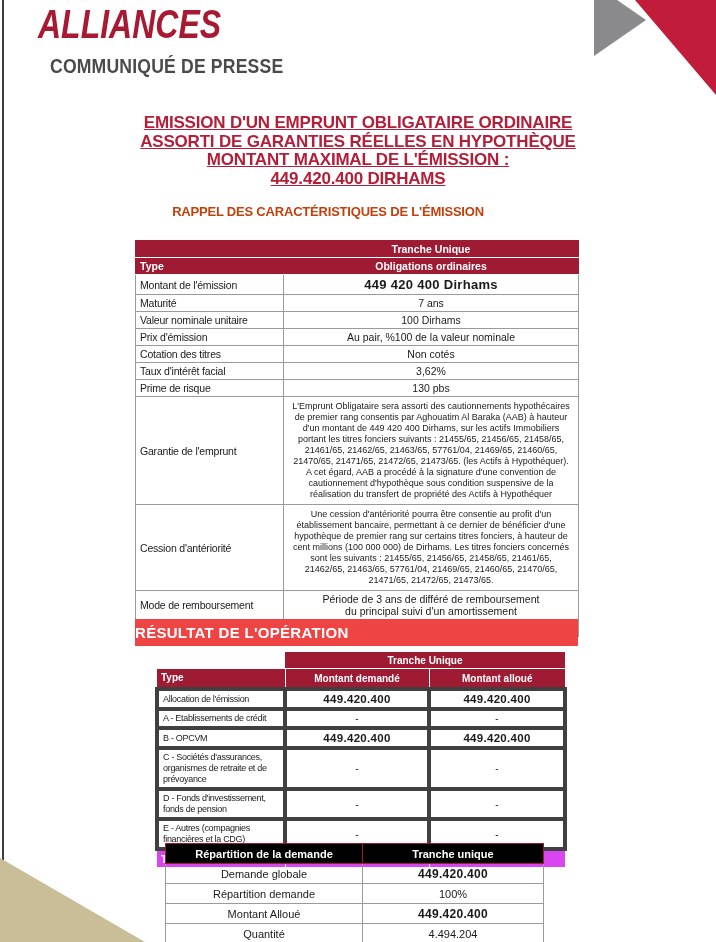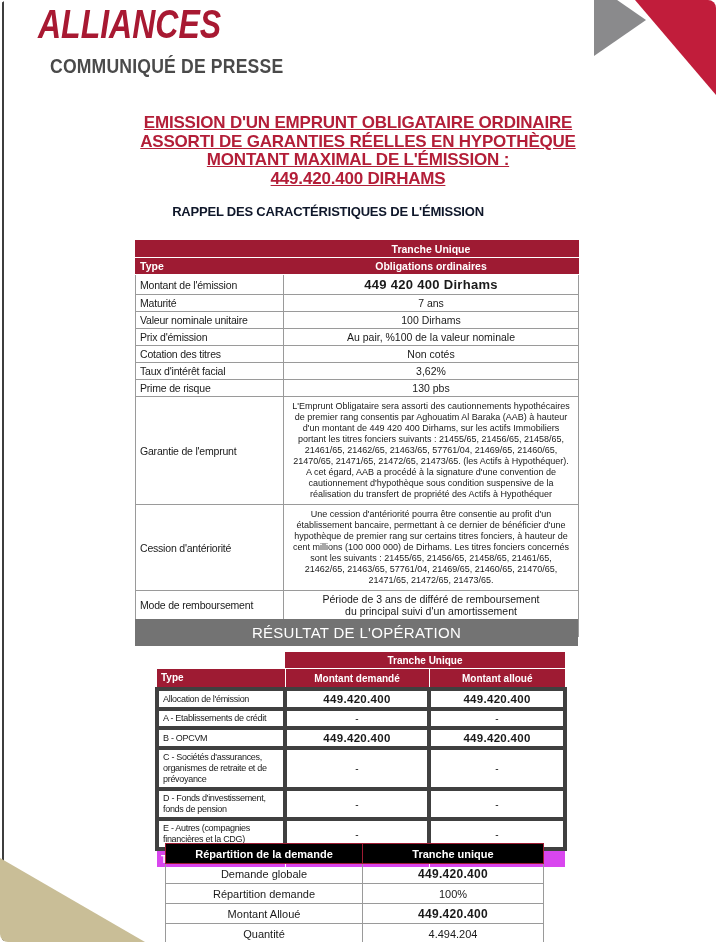--- a/index.html
+++ b/index.html
@@ -1,54 +1,54 @@
 <!DOCTYPE html>
 <html><head>
 <meta charset="utf-8">
 <style>
   html,body{margin:0;padding:0;background:#ffffff;}
   .page{
     position:relative;width:716px;height:942px;background:#ffffff;overflow:hidden;
-    font-family:"Liberation Sans", sans-serif;color:#1a1a1a;border-radius:8px;
+    font-family:"Liberation Sans", sans-serif;color:#1a1a1a;
   }
   .edge-line{position:absolute;left:2px;top:0;bottom:0;width:2px;background:#3d3d3d;}
   .corner-red{position:absolute;left:635px;top:0;width:81px;height:95px;background:#C11D3B;
     -webkit-clip-path:polygon(0 0,100% 0,100% 100%);clip-path:polygon(0 0,100% 0,100% 100%);}
   .corner-gray{position:absolute;left:594px;top:-16px;width:52px;height:72px;background:#8A8A8C;
     -webkit-clip-path:polygon(0 0,100% 50%,0 100%);clip-path:polygon(0 0,100% 50%,0 100%);}
   .corner-tan{position:absolute;left:0;top:858px;width:145px;height:84px;background:#C9BE97;
     -webkit-clip-path:polygon(0 0,100% 100%,0 100%);clip-path:polygon(0 0,100% 100%,0 100%);}
 
   .logo{position:absolute;left:38px;top:2px;font-size:40px;font-weight:800;font-style:italic;
     color:#A81932;letter-spacing:0px;transform:scaleX(0.80);transform-origin:left top;white-space:nowrap;}
   .press-label{position:absolute;left:50px;top:55px;font-size:20px;font-weight:bold;color:#4a4a4a;
     transform:scaleX(0.88);transform-origin:left top;white-space:nowrap;letter-spacing:0.2px;}
 
   .title{position:absolute;left:0;top:114px;width:716px;text-align:center;color:#B31E38;
     font-weight:bold;font-size:17px;line-height:18.5px;letter-spacing:-0.2px;text-decoration:underline;}
-  .section-heading{position:absolute;left:0;top:204px;width:656px;text-align:center;color:#0f172a;
+  .section-heading{position:absolute;left:0;top:204px;width:656px;text-align:center;color:#c2410c;
     font-weight:bold;font-size:13px;letter-spacing:-0.2px;}
 
   table{border-collapse:collapse;table-layout:fixed;}
   .t1{position:absolute;left:135px;top:240px;width:443px;font-size:10.5px;}
   .t1 td{border:1px solid #9a9a9a;padding:2px 4px;vertical-align:middle;}
   .t1 .lbl{width:148px;text-align:left;letter-spacing:-0.2px;}
   .t1 .val{width:295px;text-align:center;white-space:pre-line;}
   .t1 .val.bold{font-weight:bold;}
   .t1 .val.big{font-size:13px;letter-spacing:0.3px;}
   .t1 .val.small{font-size:9px;line-height:11px;padding:4px 6px;}
   .t1 thead th{background:#9E1B33;color:#ffffff;font-weight:bold;font-size:10.5px;
     border:1px solid #9E1B33;border-bottom:1.5px solid #ffffff;padding:2px 4px;}
   .t1 thead th.c2{border-left:1.5px solid #ffffff;text-align:center;}
   .t1 thead tr.hdr1 th{border-left:1px solid #9E1B33;}
   .t1 thead th.lblh{text-align:left;}
   .t1 tbody tr{height:15px;}
 
   .banner{position:absolute;left:135px;top:619px;width:443px;height:27px;line-height:27px;
-    background:#737373;color:#ffffff;font-weight:normal;font-size:15px;text-align:center;letter-spacing:0.3px;}
+    background:#ef4444;color:#ffffff;font-weight:bold;font-size:15px;text-align:left;letter-spacing:0.3px;}
 
   .t2{position:absolute;left:155px;top:652px;width:408px;font-size:10px;}
   .t2 col.c1{width:128px;} .t2 col.c2{width:144px;} .t2 col.c3{width:136px;}
   .t2 td{border:4px solid #404040;padding:2px 4px;vertical-align:middle;}
   .t2 .lbl{text-align:left;font-size:9px;letter-spacing:-0.3px;line-height:11px;}
   .t2 .num{text-align:center;}
   .t2 .num.bold{font-weight:bold;font-size:11.5px;letter-spacing:0.3px;}
   .t2 tr{height:15px;}
   .t2 tr.toprow th{border:none;background:transparent;height:14px;}
   .t2 tr.toprow th.tranche{background:#9E1B33;color:#fff;font-weight:bold;font-size:10px;

